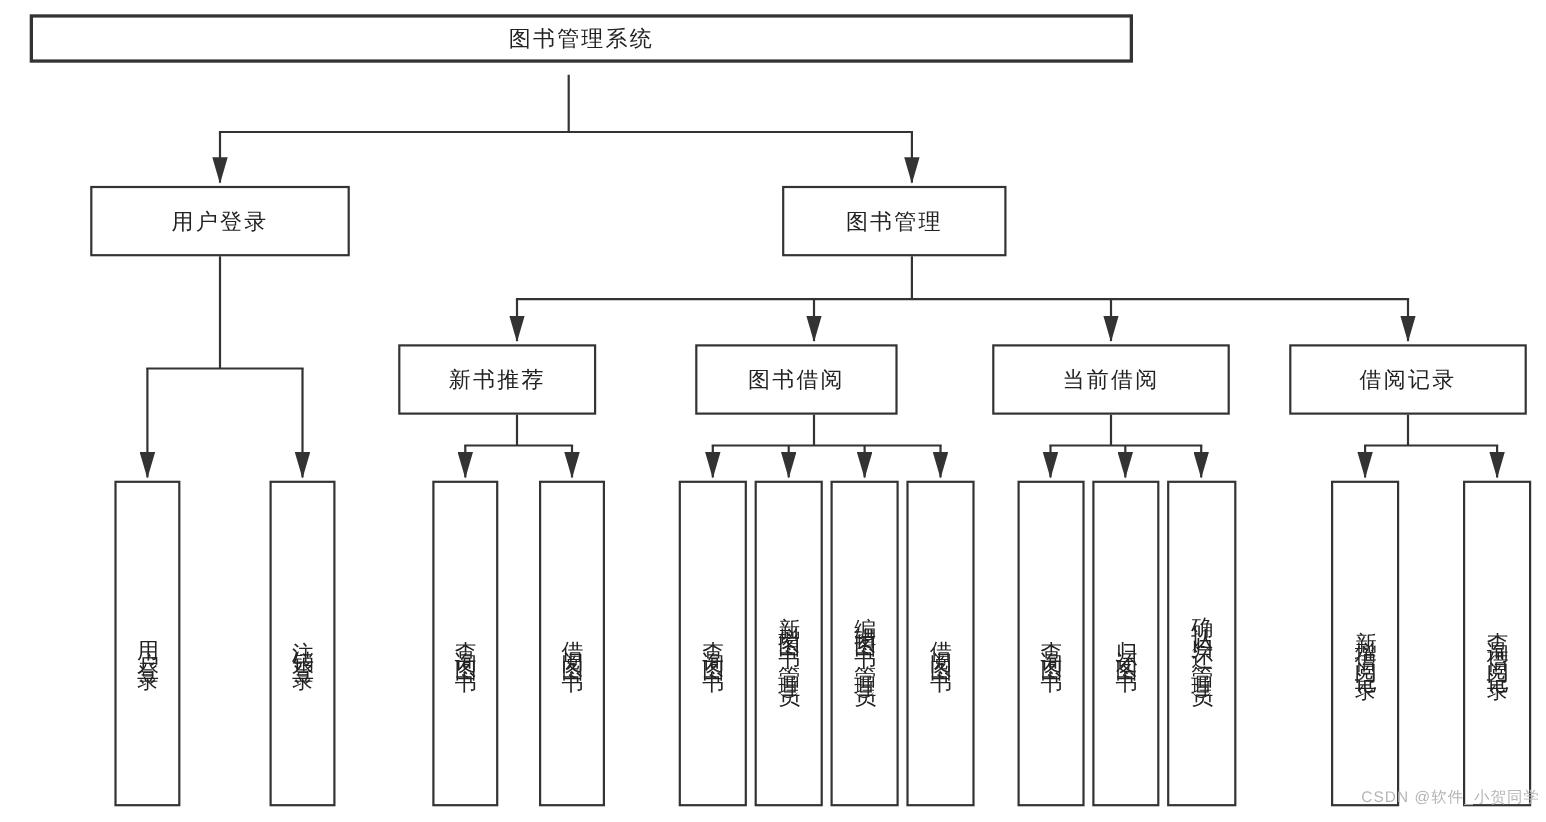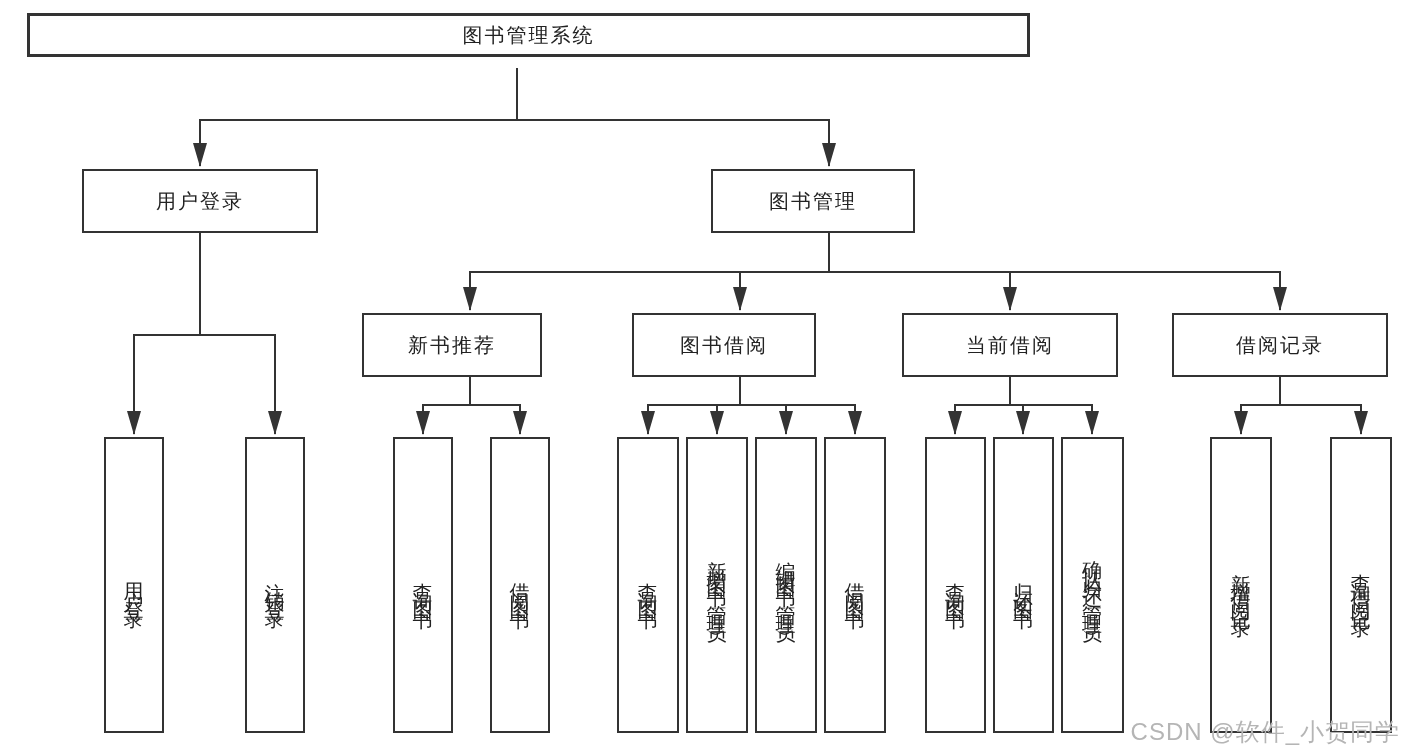--- a/index.html
+++ b/index.html
@@ -57,21 +57,21 @@
   }
   svg.connectors line.arrow {
     stroke: var(--line);
     stroke-width: 2;
   }
   svg.connectors marker path { fill: var(--line); }
   .watermark {
     position: absolute;
     top: 716px;
     right: 5px;
-    font-size: 24px;
+    font-size: 14px;
     letter-spacing: 1px;
     color: var(--wm);
     white-space: nowrap;
   }
 </style>
 </head>
 <body>
 
 <div class="canvas">
 

